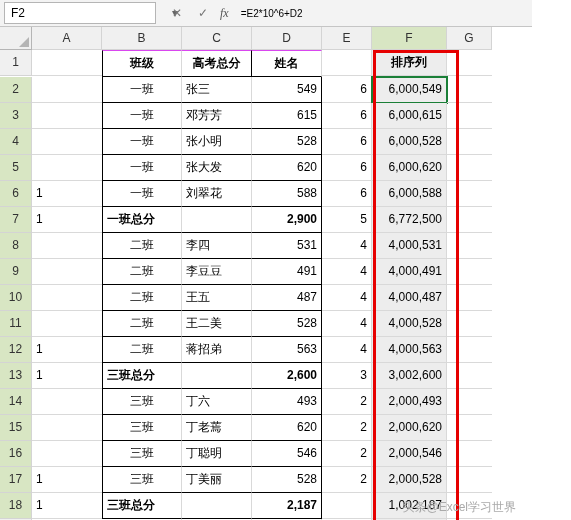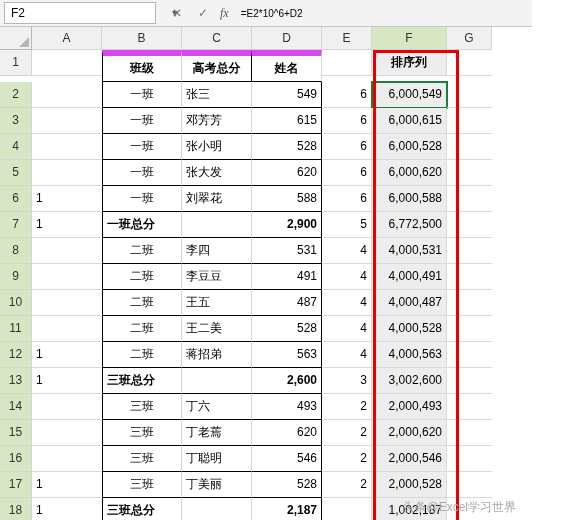--- a/index.html
+++ b/index.html
@@ -31,21 +31,21 @@
   
   .redrect{position:absolute;border:3px solid #e60000;pointer-events:none;}
   
   .selcell{outline:2px solid #1a7f37;outline-offset:-1px;}
   
   .wm{position:absolute;right:16px;bottom:4px;font-size:12px;color:#aaa;white-space:nowrap;pointer-events:none;}
   
   .databorderL{border-left:1px solid #000;}
   .databorderR{border-right:1px solid #000;}
   .databorderB{border-bottom:1px solid #000;}
-  .databorderT{border-top:6px solid #d946ef;}
+  .databorderT{border-top:1px solid #d946ef;}
   .corner{background:#f0f0f0;border-right:1px solid #b5b5b5;border-bottom:1px solid #b5b5b5;height:22px;position:relative;cursor:pointer;}
   .corner::after{content:"";position:absolute;right:2px;bottom:2px;width:0;height:0;border-style:solid;border-width:0 0 10px 10px;border-color:transparent transparent #b5b5b5 transparent;}
 </style>
 </head>
 <body>
 <div class="wrap">
 
 <div class="fbar">
   <div class="namebox">
     <input value="F2" style="">

